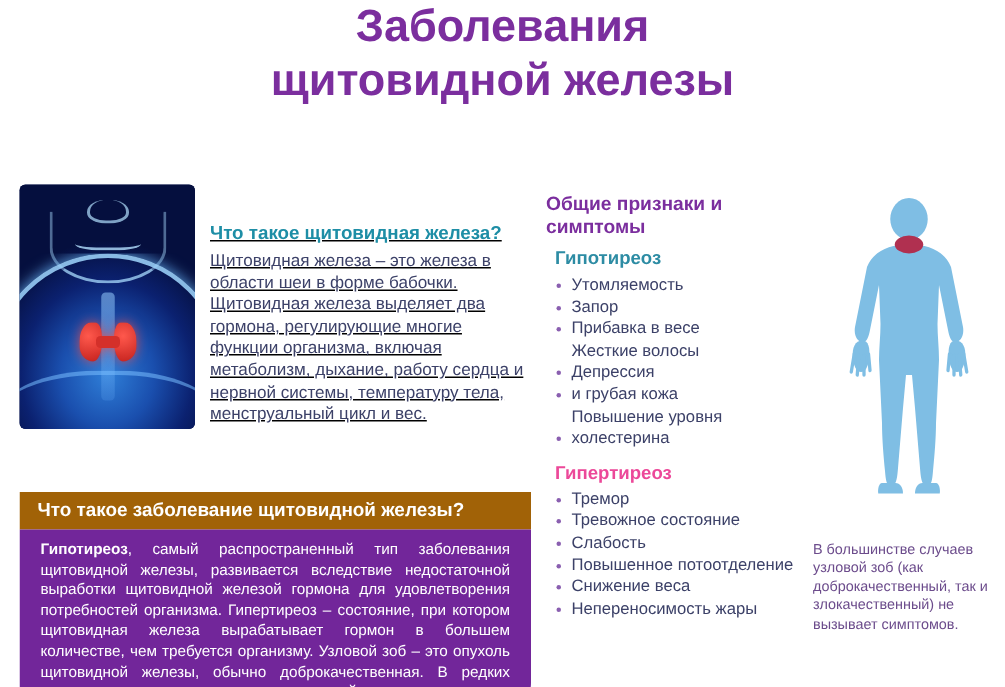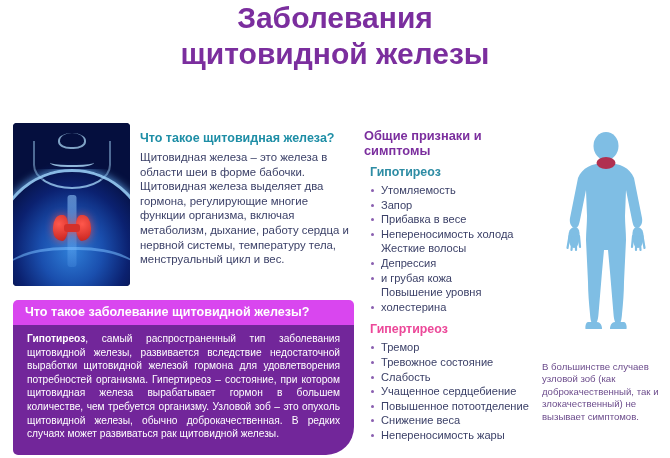--- a/index.html
+++ b/index.html
@@ -148,22 +148,23 @@
     width: 146px;
     height: 64px;
     border-radius: 46% 46% 0 0;
     border-top: 3px solid rgba(120,190,255,0.55);
   }
 
   
   .what-is {
     position: absolute;
     left: 140px;
-    top: 131px;
+    top: 148px;
     width: 212px;
+    text-decoration: underline;
   }
   .what-is h2 {
     margin: 0 0 4px 0;
     font-size: 12.5px;
     font-weight: bold;
     line-height: 15px;
     color: #1E8EA6;
   }
   .what-is p {
     margin: 0;
@@ -293,48 +294,46 @@
     </div>
     <div class="shoulders"></div>
   </div>
 
   <div class="what-is">
     <h2 style="color: rgb(30, 142, 166);">Что такое щитовидная железа?</h2>
     <p>Щитовидная железа – это железа в области шеи в форме бабочки. Щитовидная железа выделяет два гормона, регулирующие многие функции организма, включая метаболизм, дыхание, работу сердца и нервной системы, температуру тела, менструальный цикл и вес.</p>
   </div>
 
   <div class="disease-panel">
-    <div class="bar" style="background: #d946ef;">Что такое заболевание щитовидной железы?</div>
+    <div class="bar" style="background: #a16207; margin-top: 28px;">Что такое заболевание щитовидной железы?</div>
     <div class="body" style="background: rgb(114, 38, 154);"><b>Гипотиреоз</b><span>, самый распространенный тип заболевания щитовидной железы, развивается вследствие недостаточной выработки щитовидной железой гормона для удовлетворения потребностей организма. Гипертиреоз – состояние, при котором щитовидная железа вырабатывает гормон в большем количестве, чем требуется организму. Узловой зоб – это опухоль щитовидной железы, обычно доброкачественная. В редких случаях может развиваться рак щитовидной железы.</span></div>
   </div>
 
   <div class="symptoms">
     <h2 style="color: rgb(123, 46, 158);">Общие признаки и симптомы</h2>
     <div id="sym-groups">
         <div class="sym-group">
           <h3 style="color: rgb(45, 140, 164);">Гипотиреоз</h3>
           <ul>
             <li>Утомляемость</li>
             <li>Запор</li>
             <li>Прибавка в весе</li>
-            <li>Непереносимость холода</li>
             <li class="cont">Жесткие волосы</li>
             <li>Депрессия</li>
             <li>и грубая кожа</li>
             <li class="cont">Повышение уровня</li>
             <li>холестерина</li>
           </ul>
         </div>
         <div class="sym-group">
           <h3 style="color: #ec4899;">Гипертиреоз</h3>
           <ul>
             <li>Тремор</li>
             <li>Тревожное состояние</li>
             <li>Слабость</li>
-            <li>Учащенное сердцебиение</li>
             <li>Повышенное потоотделение</li>
             <li>Снижение веса</li>
             <li>Непереносимость жары</li>
           </ul>
         </div>
       </div>
   </div>
 
   <div class="figure">
     <svg width="100" height="206" viewBox="0 0 100 206" xmlns="http://www.w3.org/2000/svg" aria-hidden="true">

